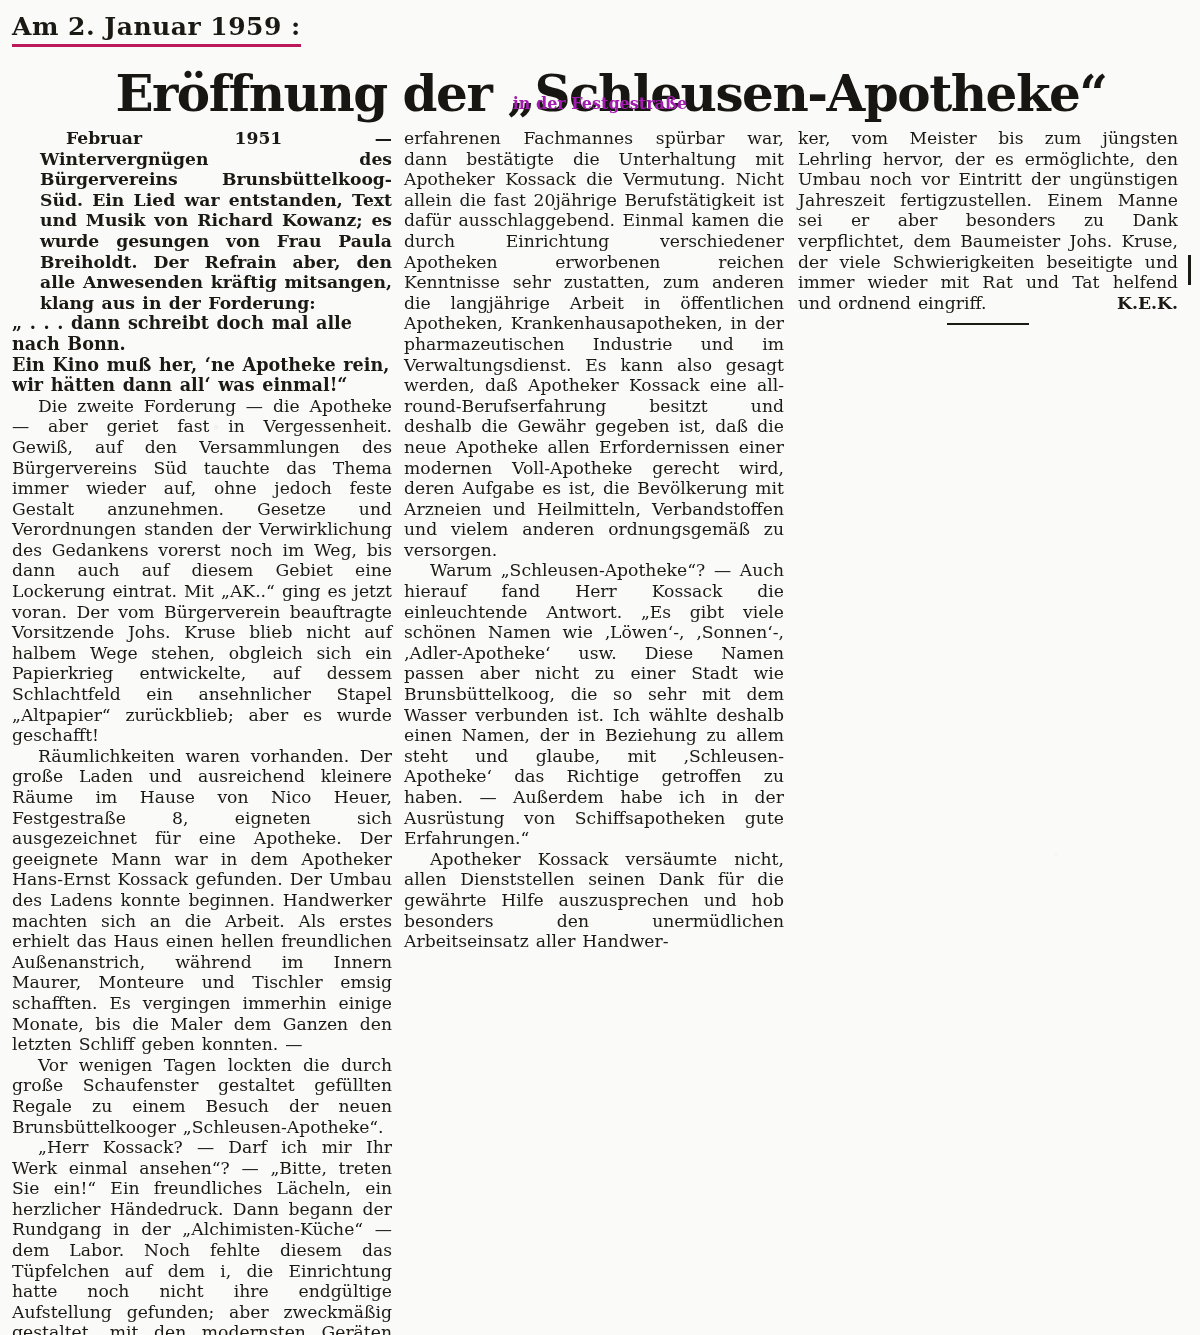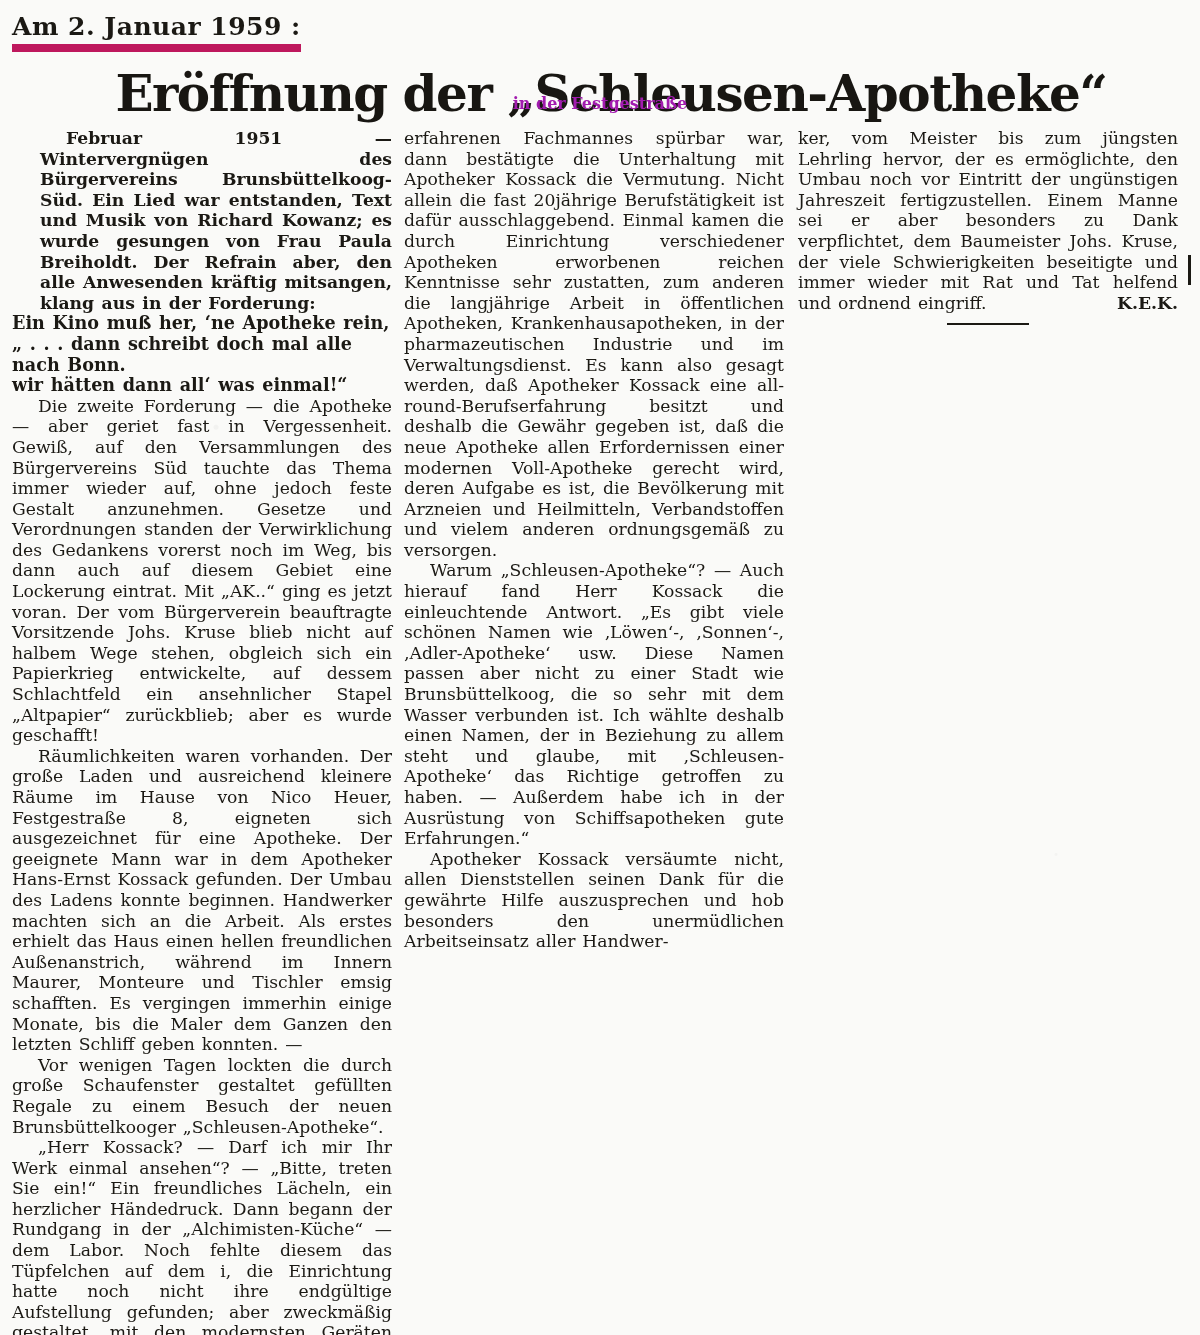--- a/index.html
+++ b/index.html
@@ -14,21 +14,21 @@
     position:absolute;inset:0;pointer-events:none;
     background:
       radial-gradient(circle at 18% 32%, rgba(90,90,90,.05) 0 2px, transparent 3px),
       radial-gradient(circle at 72% 11%, rgba(90,90,90,.04) 0 2px, transparent 3px),
       radial-gradient(circle at 88% 64%, rgba(90,90,90,.04) 0 1px, transparent 2px),
       radial-gradient(circle at 7% 78%, rgba(90,90,90,.05) 0 2px, transparent 3px);
   }
   .kicker{
     position:absolute;left:12px;top:12px;
     font-size:25px;font-weight:bold;letter-spacing:.5px;
-    padding-bottom:3px;border-bottom:8px solid #be185d;
+    padding-bottom:3px;border-bottom:3px solid #be185d;
     white-space:nowrap;
   }
   .headline{
     position:absolute;left:11px;top:30px;width:1200px;
     text-align:center;font-size:50px;font-weight:bold;
     letter-spacing:-1.5px;white-space:nowrap;
     color:#181612;
   }
   .subhead{
     position:absolute;left:0;top:94px;width:1200px;
@@ -68,22 +68,22 @@
 <div class="paper-noise"></div>
 
 <div class="kicker">Am 2. Januar 1959 :</div>
 
 <h1 class="headline">Eröffnung der „Schleusen-Apotheke“</h1>
 
 <div class="subhead">in der Festgestraße</div>
 
 <div class="col col-1">
     <p class="para bold">Februar 1951 — Wintervergnügen des Bürgervereins Brunsbüttelkoog-Süd. Ein Lied war entstanden, Text und Musik von Richard Kowanz; es wurde gesungen von Frau Paula Breiholdt. Der Refrain aber, den alle Anwesenden kräftig mitsangen, klang aus in der Forderung:</p>
+    <p class="para verse">„ . . . dann schreibt doch mal alle nach Bonn.</p>
     <p class="para verse">Ein Kino muß her, ‘ne Apotheke rein,</p>
-    <p class="para verse">„ . . . dann schreibt doch mal alle nach Bonn.</p>
     <p class="para verse">wir hätten dann all‘ was einmal!“</p>
     <p class="para">Die zweite Forderung — die Apotheke — aber geriet fast in Vergessenheit. Gewiß, auf den Versammlungen des Bürgervereins Süd tauchte das Thema immer wieder auf, ohne jedoch feste Gestalt anzunehmen. Gesetze und Verordnungen standen der Verwirklichung des Gedankens vorerst noch im Weg, bis dann auch auf diesem Gebiet eine Lockerung eintrat. Mit „AK..“ ging es jetzt voran. Der vom Bürgerverein beauftragte Vorsitzende Johs. Kruse blieb nicht auf halbem Wege stehen, obgleich sich ein Papierkrieg entwickelte, auf dessem Schlachtfeld ein ansehnlicher Stapel „Altpapier“ zurückblieb; aber es wurde geschafft!</p>
     <p class="para">Räumlichkeiten waren vorhanden. Der große Laden und ausreichend kleinere Räume im Hause von Nico Heuer, Festgestraße 8, eigneten sich ausgezeichnet für eine Apotheke. Der geeignete Mann war in dem Apotheker Hans-Ernst Kossack gefunden. Der Umbau des Ladens konnte beginnen. Handwerker machten sich an die Arbeit. Als erstes erhielt das Haus einen hellen freundlichen Außenanstrich, während im Innern Maurer, Monteure und Tischler emsig schafften. Es vergingen immerhin einige Monate, bis die Maler dem Ganzen den letzten Schliff geben konnten. —</p>
     <p class="para">Vor wenigen Tagen lockten die durch große Schaufenster gestaltet gefüllten Regale zu einem Besuch der neuen Brunsbüttelkooger „Schleusen-Apotheke“.</p>
     <p class="para">„Herr Kossack? — Darf ich mir Ihr Werk einmal ansehen“? — „Bitte, treten Sie ein!“ Ein freundliches Lächeln, ein herzlicher Händedruck. Dann begann der Rundgang in der „Alchimisten-Küche“ — dem Labor. Noch fehlte diesem das Tüpfelchen auf dem i, die Einrichtung hatte noch nicht ihre endgültige Aufstellung gefunden; aber zweckmäßig gestaltet, mit den modernsten Geräten ausgerüstet, wird dieses Laboratorium allen gestellten Anforderungen genügen. Von Raum zu Raum ging es, in den Lagerkeller, in den Raum für Verbandmittel; überall ist die Hand des erfahrenen Fachmannes spürbar. Dann der große, in hellen dezenten Farben gehaltene Verkaufsraum. Ein weit über dem Durchschnitt liegender Bestand an Arznei- und Heilmitteln. Allein die Spezialitäten füllen 195 Schreibmaschinenseiten.</p>
   </div>
 
 <div class="col col-2">
     <p class="para flush">erfahrenen Fachmannes spürbar war, dann bestätigte die Unterhaltung mit Apotheker Kossack die Vermutung. Nicht allein die fast 20jährige Berufstätigkeit ist dafür ausschlaggebend. Einmal kamen die durch Einrichtung verschiedener Apotheken erworbenen reichen Kenntnisse sehr zustatten, zum anderen die langjährige Arbeit in öffentlichen Apotheken, Krankenhausapotheken, in der pharmazeutischen Industrie und im Verwaltungsdienst. Es kann also gesagt werden, daß Apotheker Kossack eine all-round-Berufserfahrung besitzt und deshalb die Gewähr gegeben ist, daß die neue Apotheke allen Erfordernissen einer modernen Voll-Apotheke gerecht wird, deren Aufgabe es ist, die Bevölkerung mit Arzneien und Heilmitteln, Verbandstoffen und vielem anderen ordnungsgemäß zu versorgen.</p>
     <p class="para">Warum „Schleusen-Apotheke“? — Auch hierauf fand Herr Kossack die einleuchtende Antwort. „Es gibt viele schönen Namen wie ‚Löwen‘-, ‚Sonnen‘-, ‚Adler-Apotheke‘ usw. Diese Namen passen aber nicht zu einer Stadt wie Brunsbüttelkoog, die so sehr mit dem Wasser verbunden ist. Ich wählte deshalb einen Namen, der in Beziehung zu allem steht und glaube, mit ‚Schleusen-Apotheke‘ das Richtige getroffen zu haben. — Außerdem habe ich in der Ausrüstung von Schiffsapotheken gute Erfahrungen.“</p>

